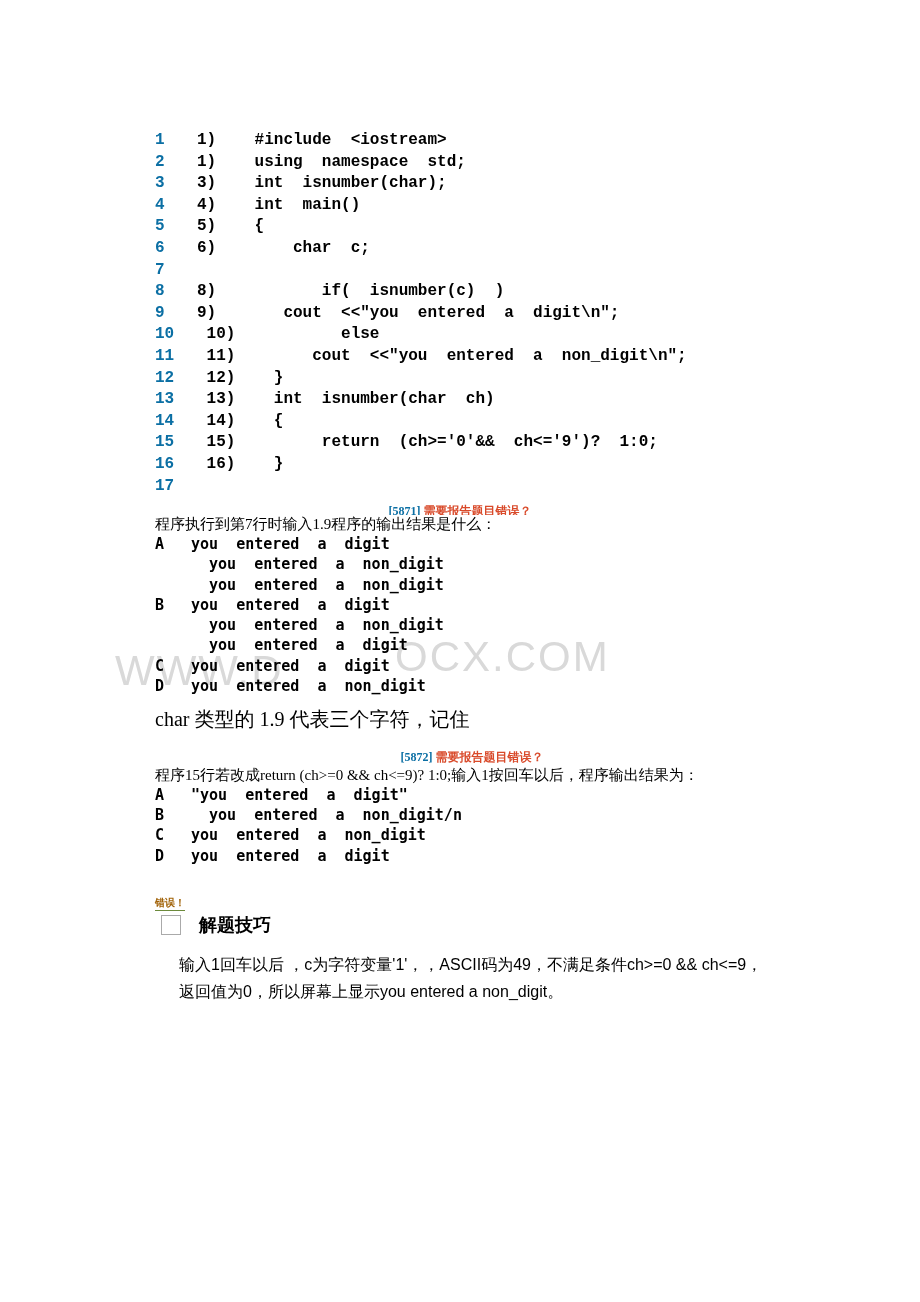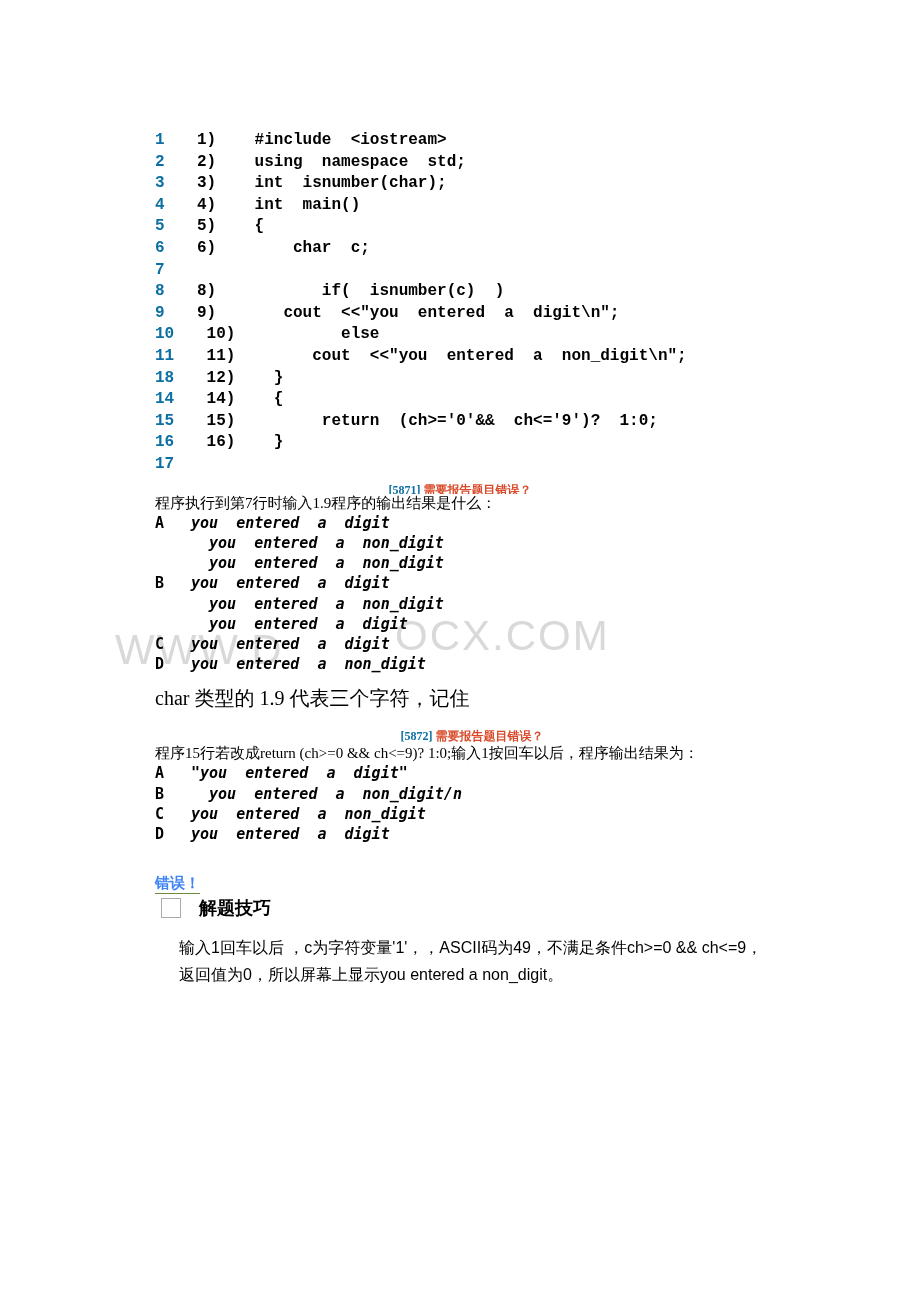--- a/index.html
+++ b/index.html
@@ -61,21 +61,20 @@
   }
   .opt-row {
     display: flex;
   }
   .opt-label {
     width: 36px;
     flex-shrink: 0;
   }
   .opt-text {
     white-space: pre;
-    font-style: italic;
   }
   .note {
     font-family: "SimSun", "宋体", serif;
     font-size: 20px;
     margin-top: 10px;
     color: #000;
   }
   .watermark {
     position: absolute;
     font-size: 42px;
@@ -86,22 +85,22 @@
     z-index: 0;
   }
   .rel {
     position: relative;
   }
   .above-wm {
     position: relative;
     z-index: 1;
   }
   .err-label {
-    color: #3b82f6;
-    font-size: 15px;
+    color: #a16207;
+    font-size: 10px;
     font-weight: bold;
     border-bottom: 1px solid #6c8a3b;
     display: inline-block;
     margin-top: 30px;
   }
   .tips-row {
     display: flex;
     align-items: center;
     margin-top: 2px;
   }
@@ -131,21 +130,21 @@
 <div class="page">
 
   
   <div class="code-block">
     <div class="code-row">
         <span class="lineno">1</span>
         <span class="code-text">1)    #include  &lt;iostream&gt;</span>
       </div>
     <div class="code-row">
         <span class="lineno">2</span>
-        <span class="code-text">2)    using  namespace  std;</span>
+        <span class="code-text">1)    using  namespace  std;</span>
       </div>
     <div class="code-row">
         <span class="lineno">3</span>
         <span class="code-text">3)    int  isnumber(char);</span>
       </div>
     <div class="code-row">
         <span class="lineno">4</span>
         <span class="code-text">4)    int  main()</span>
       </div>
     <div class="code-row">
@@ -169,22 +168,26 @@
       </div>
     <div class="code-row">
         <span class="lineno">10</span>
         <span class="code-text"> 10)           else</span>
       </div>
     <div class="code-row">
         <span class="lineno">11</span>
         <span class="code-text"> 11)        cout  &lt;&lt;"you  entered  a  non_digit\n";</span>
       </div>
     <div class="code-row">
-        <span class="lineno">18</span>
+        <span class="lineno">12</span>
         <span class="code-text"> 12)    }</span>
+      </div>
+    <div class="code-row">
+        <span class="lineno">13</span>
+        <span class="code-text"> 13)    int  isnumber(char  ch)</span>
       </div>
     <div class="code-row">
         <span class="lineno">14</span>
         <span class="code-text"> 14)    {</span>
       </div>
     <div class="code-row">
         <span class="lineno">15</span>
         <span class="code-text"> 15)         return  (ch&gt;='0'&amp;&amp;  ch&lt;='9')?  1:0;</span>
       </div>
     <div class="code-row">

